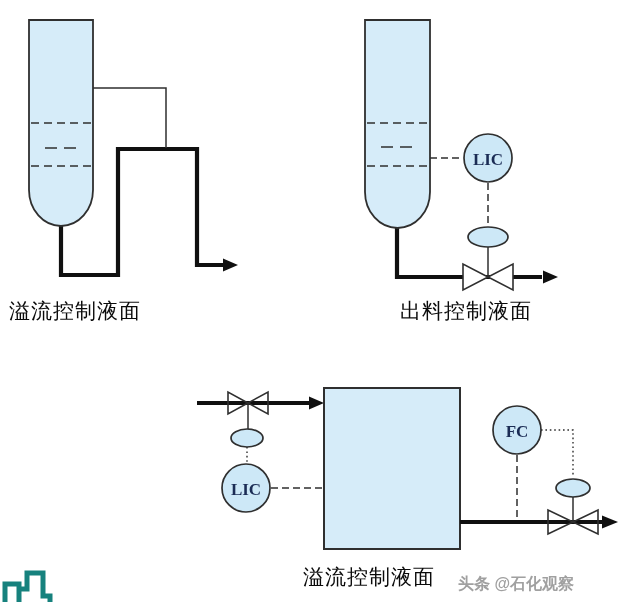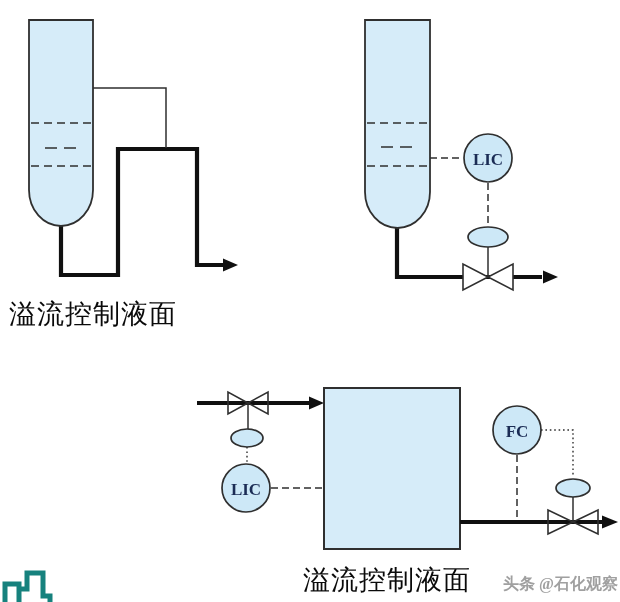--- a/index.html
+++ b/index.html
@@ -18,27 +18,27 @@
   .dashed{stroke:var(--outline);stroke-width:1.5;fill:none;stroke-dasharray:7 4;}
   .dotted{stroke:var(--outline);stroke-width:1.4;fill:none;stroke-dasharray:1.6 2.8;}
   .arrow{fill:var(--pipe);stroke:none;}
   .inst{fill:var(--instrument_fill);stroke:var(--outline);stroke-width:1.7;}
   .valve{fill:none;stroke:var(--outline);stroke-width:1.6;}
   .valve-w{fill:#ffffff;stroke:var(--outline);stroke-width:1.6;}
   .tag{font-family:"Liberation Serif","DejaVu Serif",serif;font-weight:bold;
        font-size:17px;fill:var(--tag_text);text-anchor:middle;dominant-baseline:central;}
   .logo{fill:none;stroke:var(--logo);stroke-width:5;}
 
-  .cap{position:absolute;color:var(--label_text);font-size:27px;letter-spacing:1px;
+  .cap{position:absolute;color:var(--label_text);font-size:21px;letter-spacing:1px;
        white-space:nowrap;line-height:1.1;}
   .cap1{left:9px;top:300px;}
   .cap2{left:400px;top:300px;}
   .cap3{left:303px;top:566px;}
-  .watermark{position:absolute;left:503px;top:574px;font-size:16px;font-weight:bold;
-       font-family:Liberation Serif, serif;
+  .watermark{position:absolute;left:458px;top:574px;font-size:16px;font-weight:bold;
+       font-family:Liberation Sans, sans-serif;
        color:var(--watermark_text);white-space:nowrap;opacity:.9;
        text-shadow:1px 1px 0 #ffffff;}
 </style>
 </head>
 <body>
 
 <div class="canvas">
 
   <svg width="620" height="602" viewBox="0 0 620 602">
 
@@ -96,15 +96,16 @@
       <polygon class="valve" points="598,510 598,534 573,522"></polygon>
     </g>
 
     <g>
       <path class="logo" d="M5,602 L5,584 L19,584 L19,602"></path>
       <path class="logo" d="M19,589 L27,589 L27,573 L43,573 L43,596 L50,596 L50,602"></path>
     </g>
   </svg>
 
   <div class="cap cap1">溢流控制液面</div>
+  <div class="cap cap2">出料控制液面</div>
   <div class="cap cap3">溢流控制液面</div>
   <div class="watermark">头条 @石化观察</div>
 </div>
 
 </body></html>

